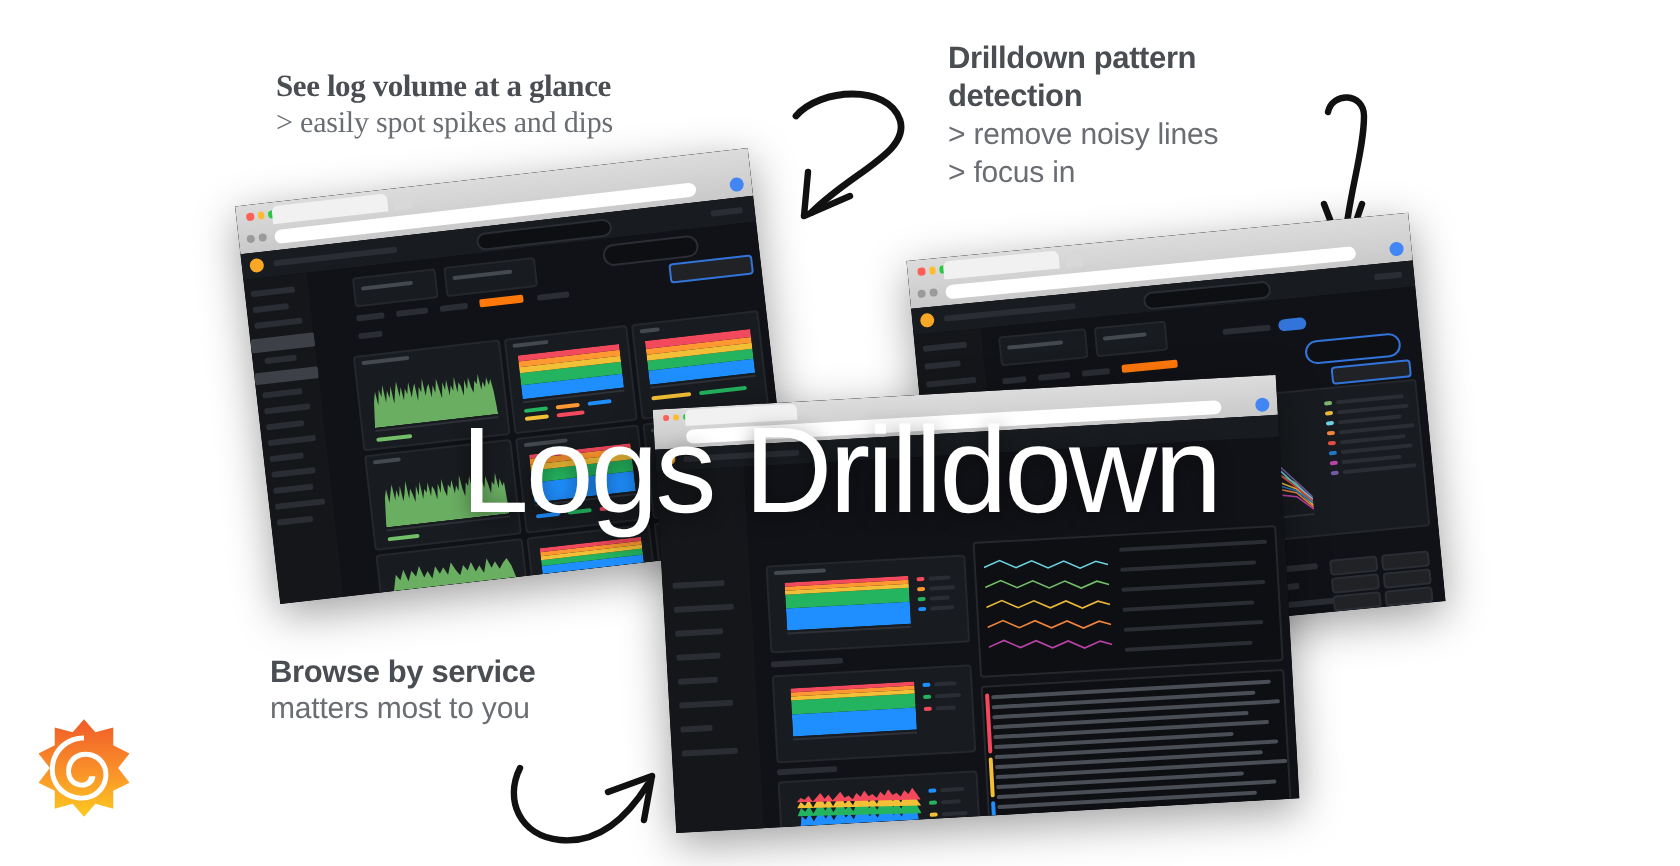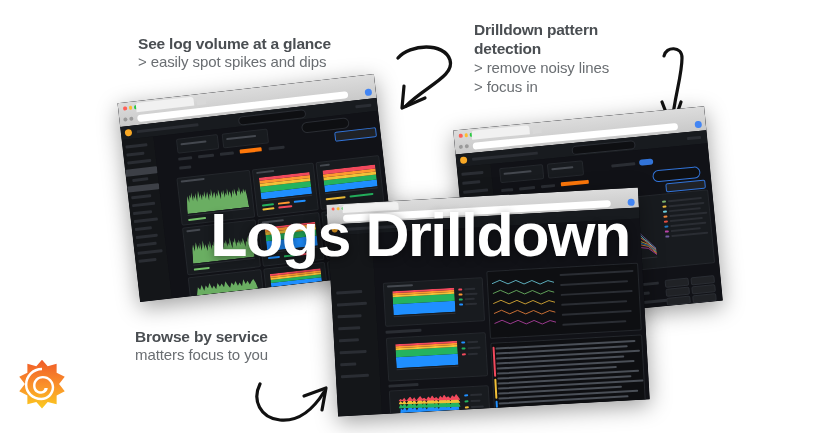--- a/index.html
+++ b/index.html
@@ -8,21 +8,21 @@
     background:#ffffff;
     font-family:"Liberation Sans",sans-serif;
     overflow:hidden;position:relative;
   }
   .stage{position:absolute;inset:0;width:840px;height:433px;overflow:hidden;}
 
   
   .callout{position:absolute;color:#5b5f63;line-height:1.25;}
   .callout .hd{font-weight:bold;font-size:15.5px;color:#4a4e52;letter-spacing:-0.2px;}
   .callout .ln{font-size:15px;color:#6a6e72;letter-spacing:-0.1px;white-space:nowrap;}
-  #callout-volume{left:138px;top:34px;}
+  #callout-volume{left:138px;top:34px;font-family:Liberation Serif, serif;}
   #callout-pattern{left:474px;top:20px;}
   #callout-browse{left:135px;top:327px;}
   #callout-pattern .hd{max-width:175px;white-space:normal;}
 
   
   .arrow{position:absolute;}
 
   
   .panel{position:absolute;background:#111217;
          box-shadow:0 6px 22px rgba(0,0,0,.38);overflow:hidden;}
@@ -42,21 +42,21 @@
   .plot{position:absolute;overflow:hidden;}
   .axis{position:absolute;background:#2d3036;}
   .lgd{position:absolute;}
   .lgi{position:absolute;height:2px;border-radius:1px;}
   .logline{position:absolute;height:1.5px;background:#4a4f57;border-radius:1px;}
   .pill{position:absolute;border-radius:2px;}
 
   
   #hero-title{
     position:absolute;left:0;top:205px;width:840px;text-align:center;
-    font-size:61px;font-weight:bold;color:#ffffff;letter-spacing:-1.5px;
+    font-size:61px;font-weight:normal;color:#ffffff;letter-spacing:-1.5px;
     text-shadow:0 2px 10px rgba(0,0,0,.45);
     font-family:"Liberation Sans",sans-serif;
     z-index:60;line-height:1;
   }
 
   
   #grafana-logo{position:absolute;left:16px;top:358px;z-index:70;}
 </style>
 </head>
 <body>
@@ -505,21 +505,21 @@
     <div class="ln">&gt; remove noisy lines</div>
     <div class="ln">&gt; focus in</div>
   </div>
   <svg class="arrow" style="left:650px;top:42px;" width="48" height="92" viewBox="0 0 48 92">
     <path d="M14 14 C 16 4, 32 4, 32 16 C 32 34, 24 56, 22 82" fill="none" stroke="#111111" stroke-width="3.2" stroke-linecap="round"></path>
     <path d="M22 86 L 12 60 M22 86 L 31 60" fill="none" stroke="#111111" stroke-width="3.2" stroke-linecap="round"></path>
   </svg>
 
   <div class="callout" id="callout-browse">
     <div class="hd">Browse by service</div>
-    <div class="ln">matters focus to you</div>
+    <div class="ln">matters most to you</div>
   </div>
   <svg class="arrow" style="left:248px;top:376px;" width="86" height="52" viewBox="0 0 86 52">
     <path d="M12 8 C 4 24, 12 42, 32 44 C 52 46, 66 32, 76 16" fill="none" stroke="#111111" stroke-width="3.2" stroke-linecap="round"></path>
     <path d="M78 12 L 56 20 M78 12 L 74 34" fill="none" stroke="#111111" stroke-width="3.2" stroke-linecap="round"></path>
   </svg>
 
   <svg id="grafana-logo" width="52" height="52" viewBox="0 0 64 64">
     <defs>
       <linearGradient id="gLogo" x1="0" y1="0" x2="0" y2="1">
         <stop offset="0%" stop-color="#f05a28"></stop>

